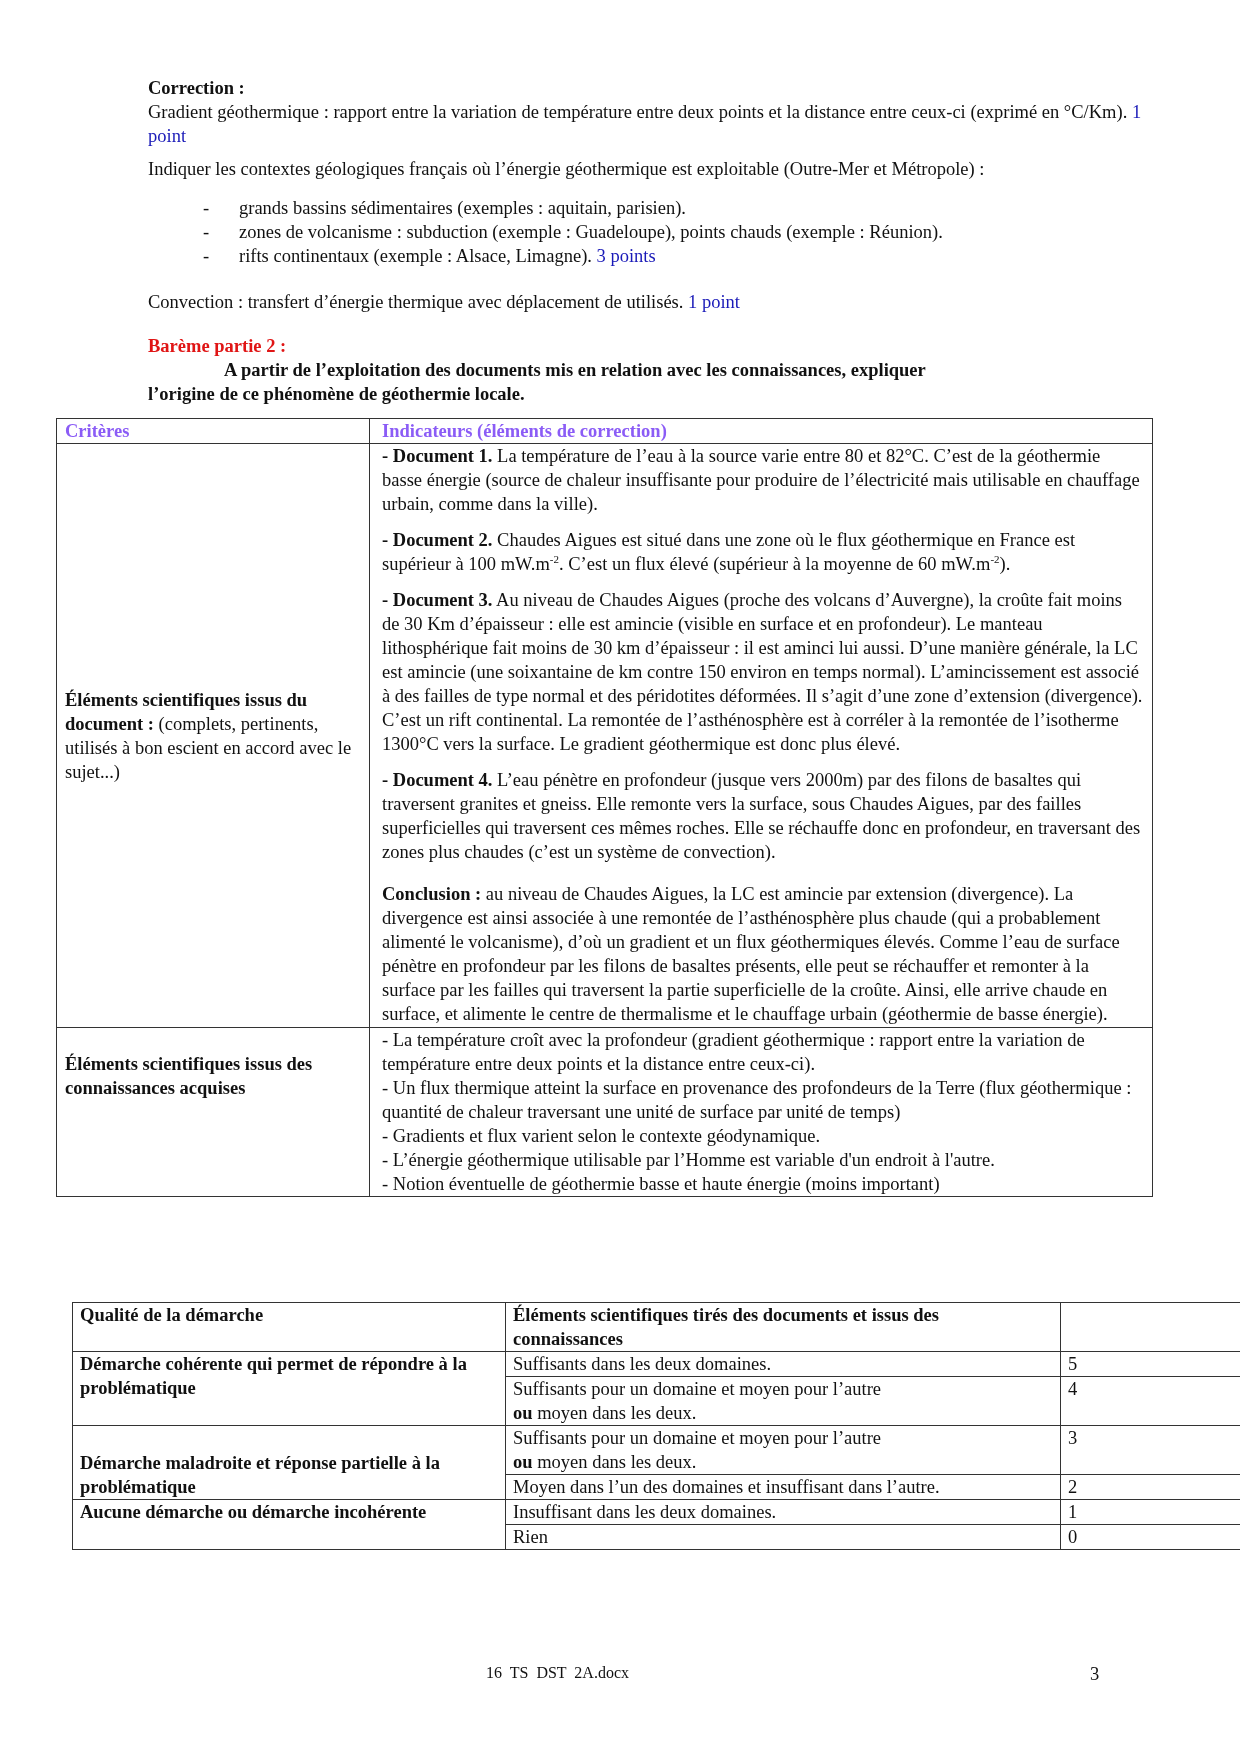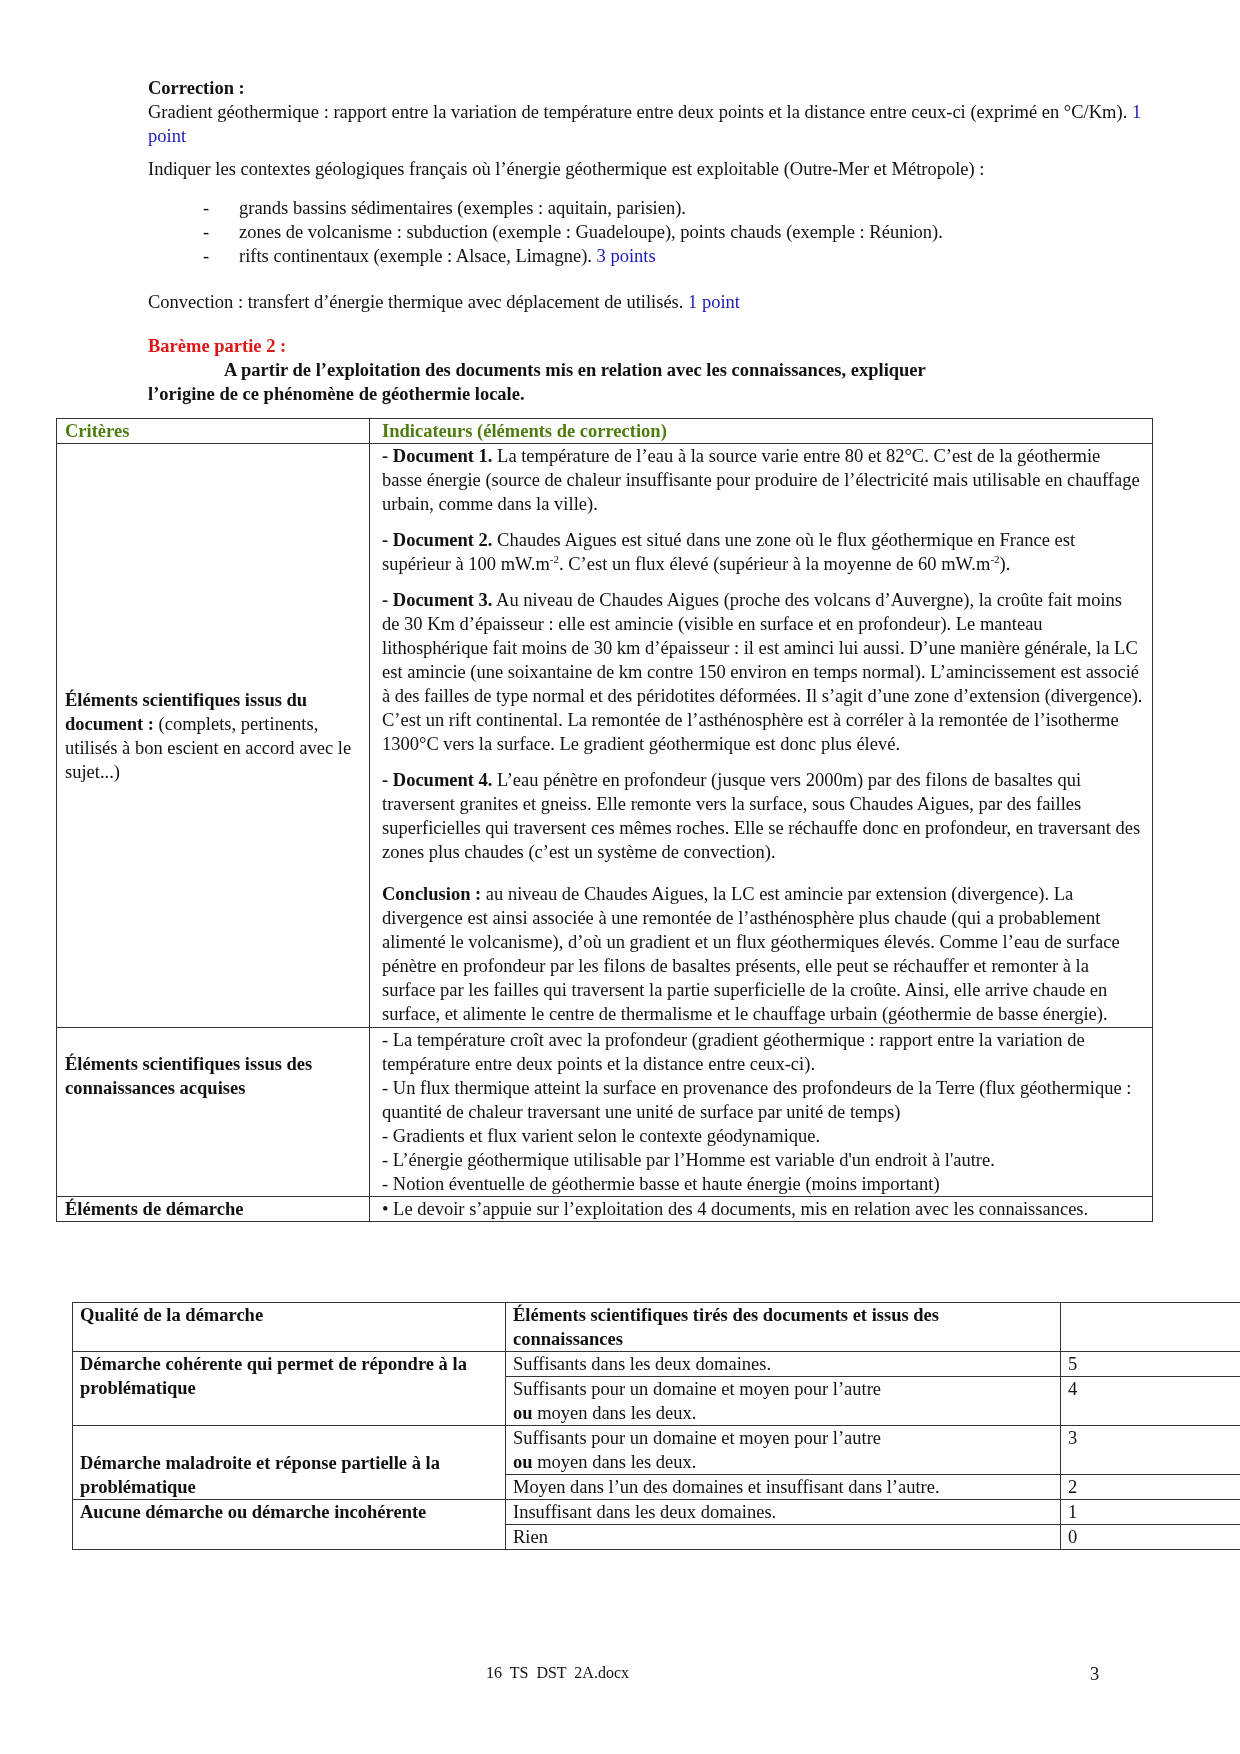--- a/index.html
+++ b/index.html
@@ -3,21 +3,21 @@
 <meta charset="utf-8">
 <style>
   html, body { margin:0; padding:0; background:#ffffff; }
   body { width:1240px; height:1754px; position:relative; overflow:hidden;
          font-family:"Liberation Serif", "DejaVu Serif", serif; color:#111; font-size:18.5px; }
   .page { position:absolute; left:0; top:0; width:1240px; height:1754px; }
   .block { position:absolute; left:148px; width:1000px; line-height:24px; }
   .b { font-weight:bold; }
   .blue { color:#1a1ab8; }
   .red { color:#e01515; font-weight:bold; }
-  .navy { color:#4d7c0f; font-weight:bold; }
+  .navy { color:#8b5cf6; font-weight:bold; }
   ul.dash { list-style:none; margin:15px; padding:0; }
   ul.dash li { position:relative; padding-left:76px; line-height:24px; }
   ul.dash li::before { content:"-"; position:absolute; left:40px; }
   table { border-collapse:collapse; position:absolute; }
   td { border:1.5px solid #333; vertical-align:top; padding:0 8px; line-height:24px; }
   #t1 { left:56px; top:418px; width:1097px; }
   #t1 td.c1 { width:296px; }
   #t1 .para { margin-bottom:12px; }
   #t1 .para:last-child { margin-bottom:0; }
   #t2 { left:72px; top:1302px; width:1218px; }
@@ -85,24 +85,20 @@
         <div class="b" style="padding-top:24px;">Éléments scientifiques issus des connaissances acquises</div>
       </td>
       <td style="padding-left:12px;">
         <div>- La température croît avec la profondeur (gradient géothermique : rapport entre la variation de température entre deux points et la distance entre ceux-ci).</div>
         <div>- Un flux thermique atteint la surface en provenance des profondeurs de la Terre (flux géothermique : quantité de chaleur traversant une unité de surface par unité de temps)</div>
         <div>- Gradients et flux varient selon le contexte géodynamique.</div>
         <div>- L’énergie géothermique utilisable par l’Homme est variable d'un endroit à l'autre.</div>
         <div>- Notion éventuelle de géothermie basse et haute énergie (moins important)</div>
       </td>
     </tr>
-    <tr>
-      <td class="c1 b">Éléments de démarche</td>
-      <td style="padding-left:12px;">• Le devoir s’appuie sur l’exploitation des 4 documents, mis en relation avec les connaissances.</td>
-    </tr>
   </tbody>
     </table>
 
   <table id="t2">
     <tbody>
         <tr>
       <td class="q b">Qualité de la démarche</td>
       <td class="e b">Éléments scientifiques tirés des documents et issus des connaissances</td>
       <td></td>
     </tr>

